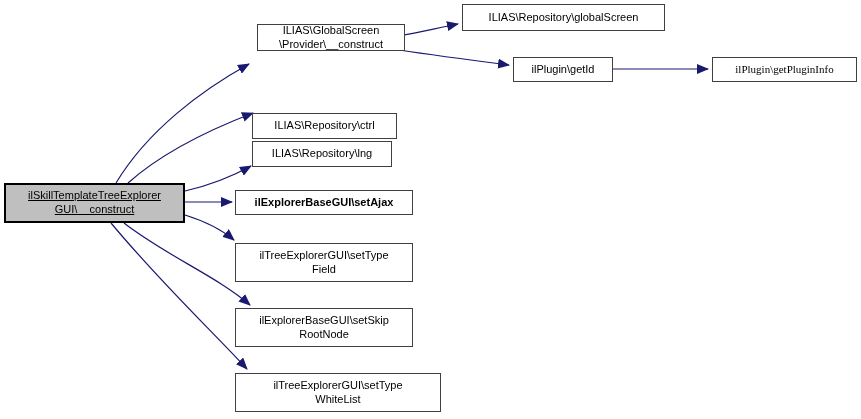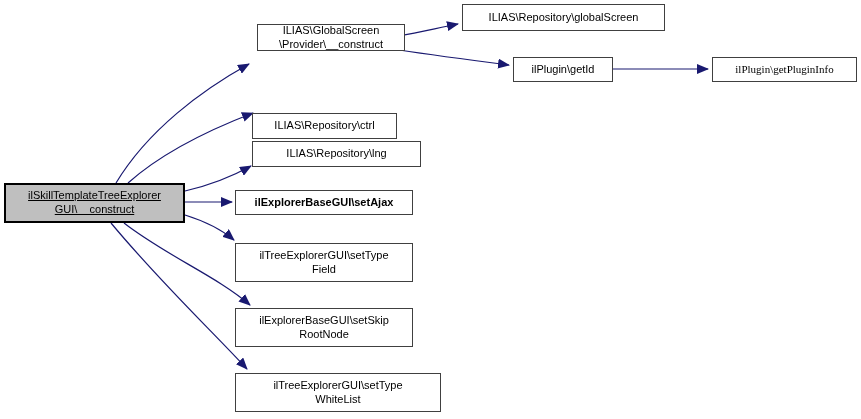--- a/index.html
+++ b/index.html
@@ -46,21 +46,21 @@
     cursor: default;
     text-decoration: underline;
   }
   
   #n-main          { left: 4px;   top: 183px; width: 181px; height: 40px; }
   #n-provider      { left: 257px; top: 24px;  width: 148px; height: 27px; }
   #n-globalscreen  { left: 462px; top: 4px;   width: 203px; height: 27px; }
   #n-getid         { left: 513px; top: 57px;  width: 100px; height: 25px; }
   #n-getplugininfo { left: 712px; top: 57px;  width: 145px; height: 25px; font-family: Liberation Serif, serif; }
   #n-ctrl          { left: 252px; top: 89px;  width: 145px; height: 26px; margin-top: 24px; }
-  #n-lng           { left: 252px; top: 141px; width: 169px; height: 26px; }
+  #n-lng           { left: 252px; top: 141px; width: 140px; height: 26px; }
   #n-setajax       { left: 235px; top: 190px; width: 178px; height: 25px; font-weight: bold; }
   #n-setorder      { left: 235px; top: 243px; width: 178px; height: 39px; }
   #n-setskip       { left: 235px; top: 308px; width: 178px; height: 39px; }
   #n-settype       { left: 235px; top: 373px; width: 206px; height: 39px; }
 </style>
 </head>
 <body>
 
 <div id="canvas">
 

